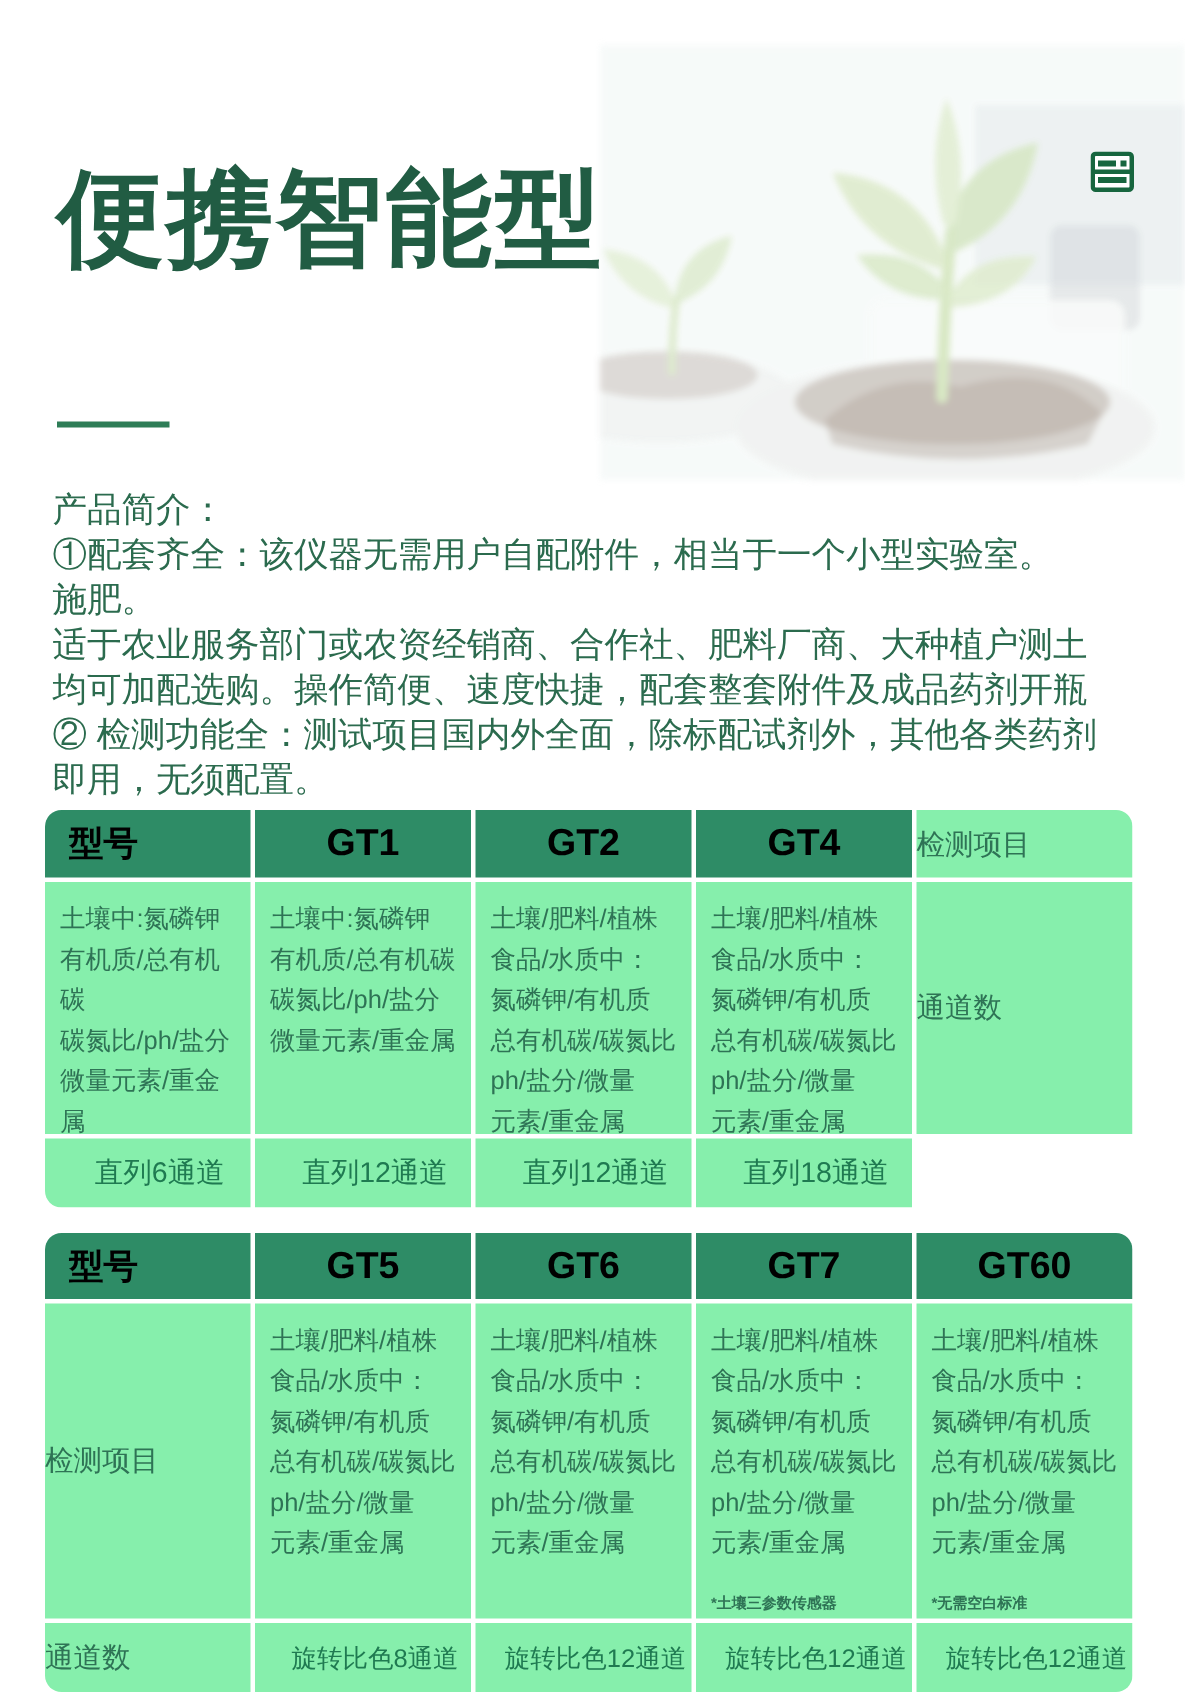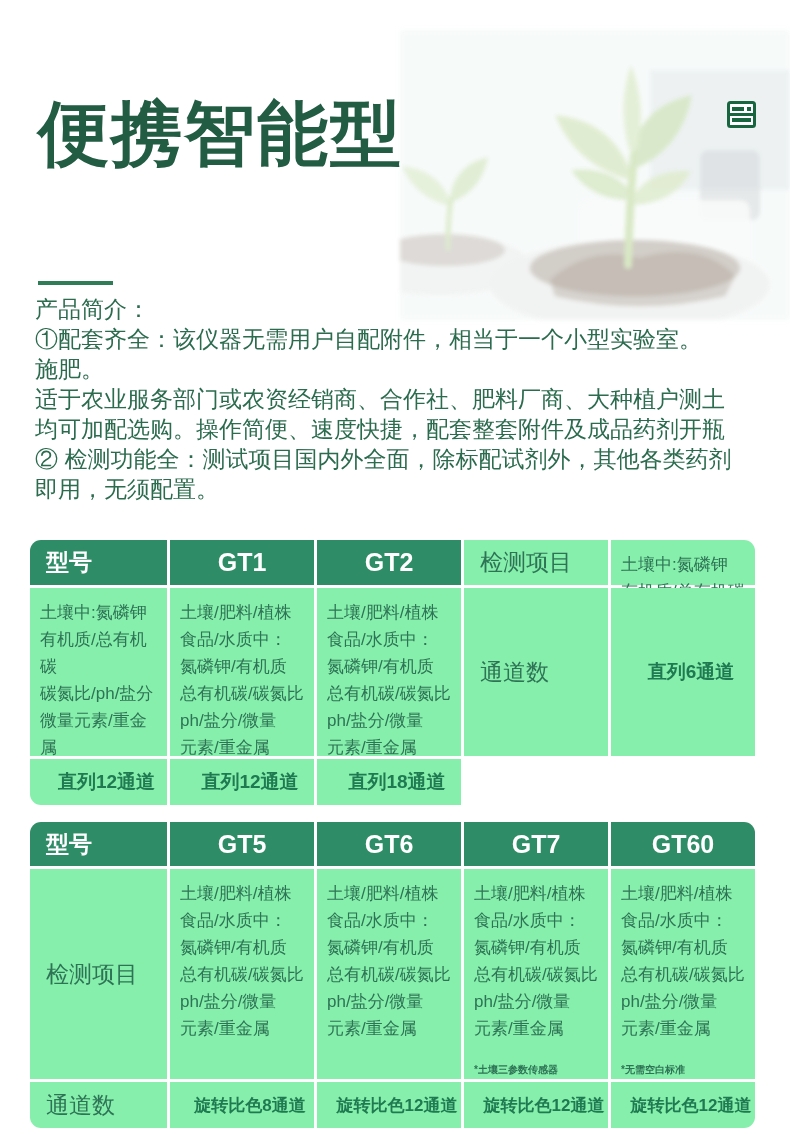--- a/index.html
+++ b/index.html
@@ -11,60 +11,60 @@
   }
   .page { position: absolute; inset: 0; background: #ffffff; }
 
   
   .bg-photo {
     position: absolute; top: 30px; right: 0; width: 390px; height: 290px;
     filter: blur(2px); opacity: 0.8; pointer-events: none;
   }
   .doc-icon { position: absolute; left: 727px; top: 101px; width: 29px; height: 27px; }
   .title {
-    position: absolute; left: 38px; top: 92px; width: 640px;
+    position: absolute; left: 38px; top: 104px; width: 640px;
     font-family: "DejaVu Serif", serif; font-weight: 700;
     font-size: 71px; line-height: 83px; color: #215C43; letter-spacing: 2px;
   }
   .title .tl { display: block; }
   .underline {
     position: absolute; left: 38px; top: 281px; width: 75px; height: 4px;
     background: #2E7D57;
   }
 
   
   .intro {
-    position: absolute; left: 35px; top: 294px; width: 740px;
+    position: absolute; left: 35px; top: 324px; width: 740px;
     font-size: 23px; line-height: 30px; color: #2B6B4E;
   }
 
   
   .spec-table {
     position: absolute; left: 30px; width: 725px;
     display: grid; grid-template-columns: 137px 144px 144px 144px 144px;
     gap: 3px; border-radius: 11px; overflow: hidden; background: #ffffff;
   }
   .spec-table.t1 { top: 540px; grid-template-rows: 45px 168px 46px; }
   .spec-table.t2 { top: 822px; grid-template-rows: 44px 210px 46px; }
 
   .th {
-    background: #2E8C66; color: #ffffff; font-weight: 700; font-size: 25px;
+    background: #2E8C66; color: #000000; font-weight: 700; font-size: 25px;
     display: flex; align-items: center; justify-content: center; text-align: center;
   }
   .th.model-label { justify-content: flex-start; padding-left: 16px; font-size: 23px; }
   .td { background: #86efac; color: #2E7355; }
   .label-cell {
-    display: flex; align-items: center; padding-left: 16px; font-size: 23px;
+    display: flex; align-items: center; font-size: 19px;
   }
   .items-cell { padding: 11px 4px 0 10px; }
   .cell-lines { white-space: pre-line; font-size: 17px; line-height: 27px; }
   .cell-notes { white-space: pre-line; font-size: 10px; line-height: 19px; margin-top: 18px; font-weight: 700; }
   .channel-cell {
     display: flex; align-items: center; justify-content: center;
-    font-weight: 700; color: #1F7A51; padding-left: 16px;
+    font-weight: 400; color: #1F7A51; padding-left: 16px;
   }
   .t1 .channel-cell { font-size: 19px; }
   .t2 .channel-cell { font-size: 17px; }
 </style>
 </head>
 <body>
 
 <div class="page">
 
   <svg class="bg-photo" viewBox="0 0 390 290">
@@ -108,20 +108,21 @@
     <div>适于农业服务部门或农资经销商、合作社、肥料厂商、大种植户测土</div>
     <div>均可加配选购。操作简便、速度快捷，配套整套附件及成品药剂开瓶</div>
     <div>② 检测功能全：测试项目国内外全面，除标配试剂外，其他各类药剂</div>
     <div>即用，无须配置。</div>
   </div>
 
   <div class="spec-table t1">
     <div class="th model-label">型号</div>
     <div class="th">GT1</div>
     <div class="th">GT2</div>
+    <div class="th">GT4</div>
 
     <div class="td label-cell">检测项目</div>
     <div class="td items-cell">
       <div class="cell-lines">土壤中:氮磷钾
 有机质/总有机碳
 碳氮比/ph/盐分
 微量元素/重金属</div>
     </div>
     <div class="td items-cell">
       <div class="cell-lines">土壤中:氮磷钾

